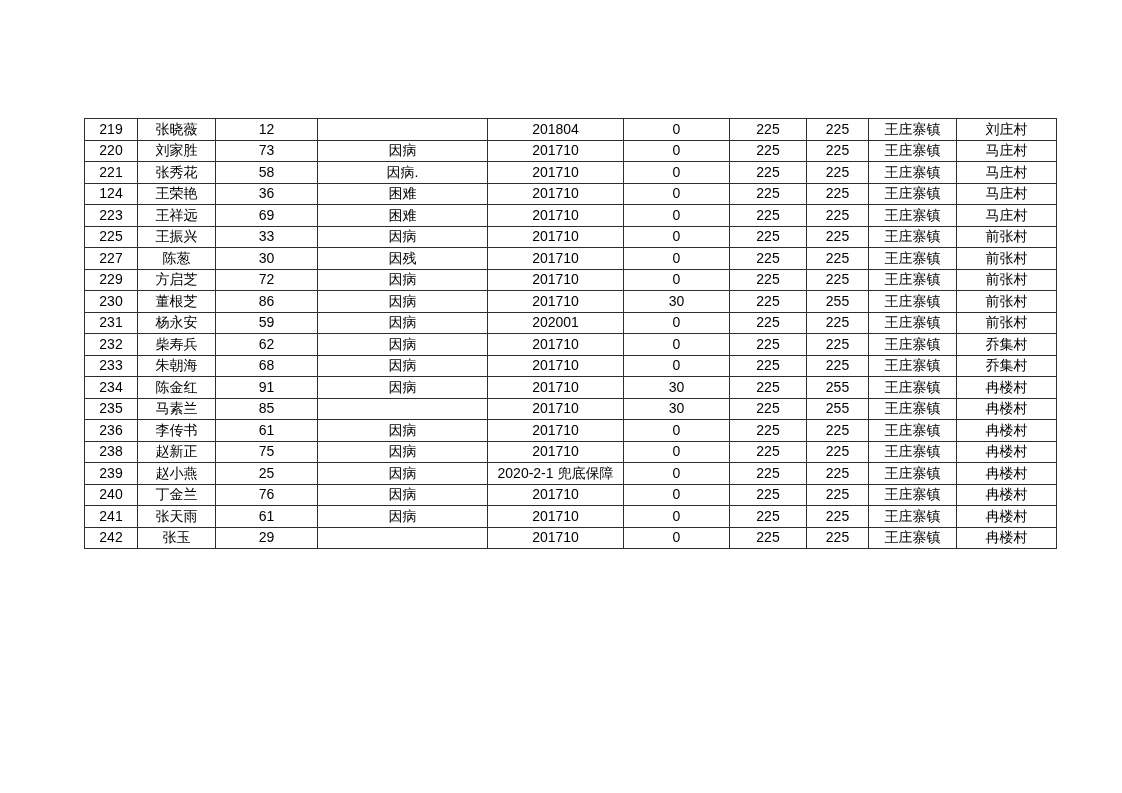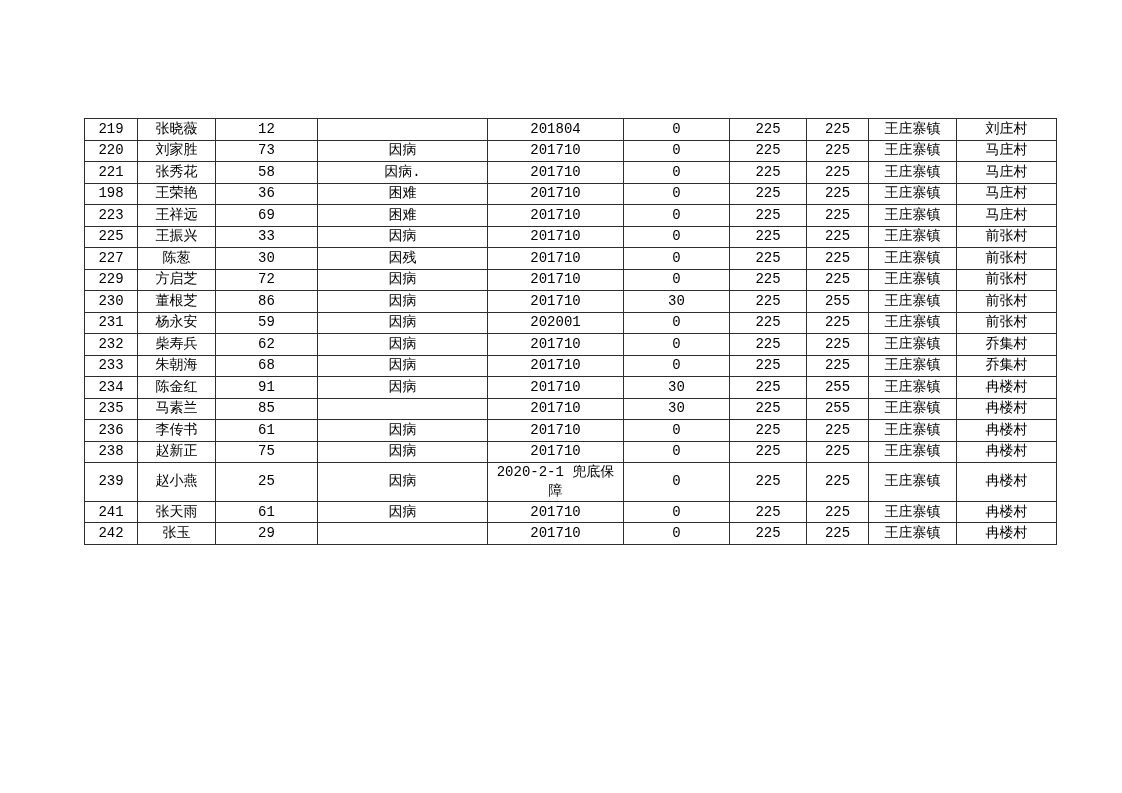--- a/index.html
+++ b/index.html
@@ -6,21 +6,21 @@
     margin: 0;
     padding: 0;
     background: #ffffff;
   }
   .page {
     position: relative;
     width: 1122px;
     height: 793px;
     background: #ffffff;
     overflow: hidden;
-    font-family: Liberation Mono, monospace;
+    font-family: Liberation Sans, sans-serif;
     color: #000000;
   }
   .doc-table {
     position: absolute;
     left: 84px;
     top: 118px;
   }
   table.benefit-table {
     border-collapse: collapse;
     table-layout: fixed;
@@ -96,21 +96,21 @@
             <td>58</td>
             <td>因病.</td>
             <td>201710</td>
             <td>0</td>
             <td>225</td>
             <td>225</td>
             <td>王庄寨镇</td>
             <td>马庄村</td>
           </tr>
           <tr>
-            <td>198</td>
+            <td>124</td>
             <td>王荣艳</td>
             <td>36</td>
             <td>困难</td>
             <td>201710</td>
             <td>0</td>
             <td>225</td>
             <td>225</td>
             <td>王庄寨镇</td>
             <td>马庄村</td>
           </tr>
@@ -257,20 +257,32 @@
             <td>225</td>
             <td>王庄寨镇</td>
             <td>冉楼村</td>
           </tr>
           <tr>
             <td>239</td>
             <td>赵小燕</td>
             <td>25</td>
             <td>因病</td>
             <td>2020-2-1 兜底保障</td>
+            <td>0</td>
+            <td>225</td>
+            <td>225</td>
+            <td>王庄寨镇</td>
+            <td>冉楼村</td>
+          </tr>
+          <tr>
+            <td>240</td>
+            <td>丁金兰</td>
+            <td>76</td>
+            <td>因病</td>
+            <td>201710</td>
             <td>0</td>
             <td>225</td>
             <td>225</td>
             <td>王庄寨镇</td>
             <td>冉楼村</td>
           </tr>
           <tr>
             <td>241</td>
             <td>张天雨</td>
             <td>61</td>

